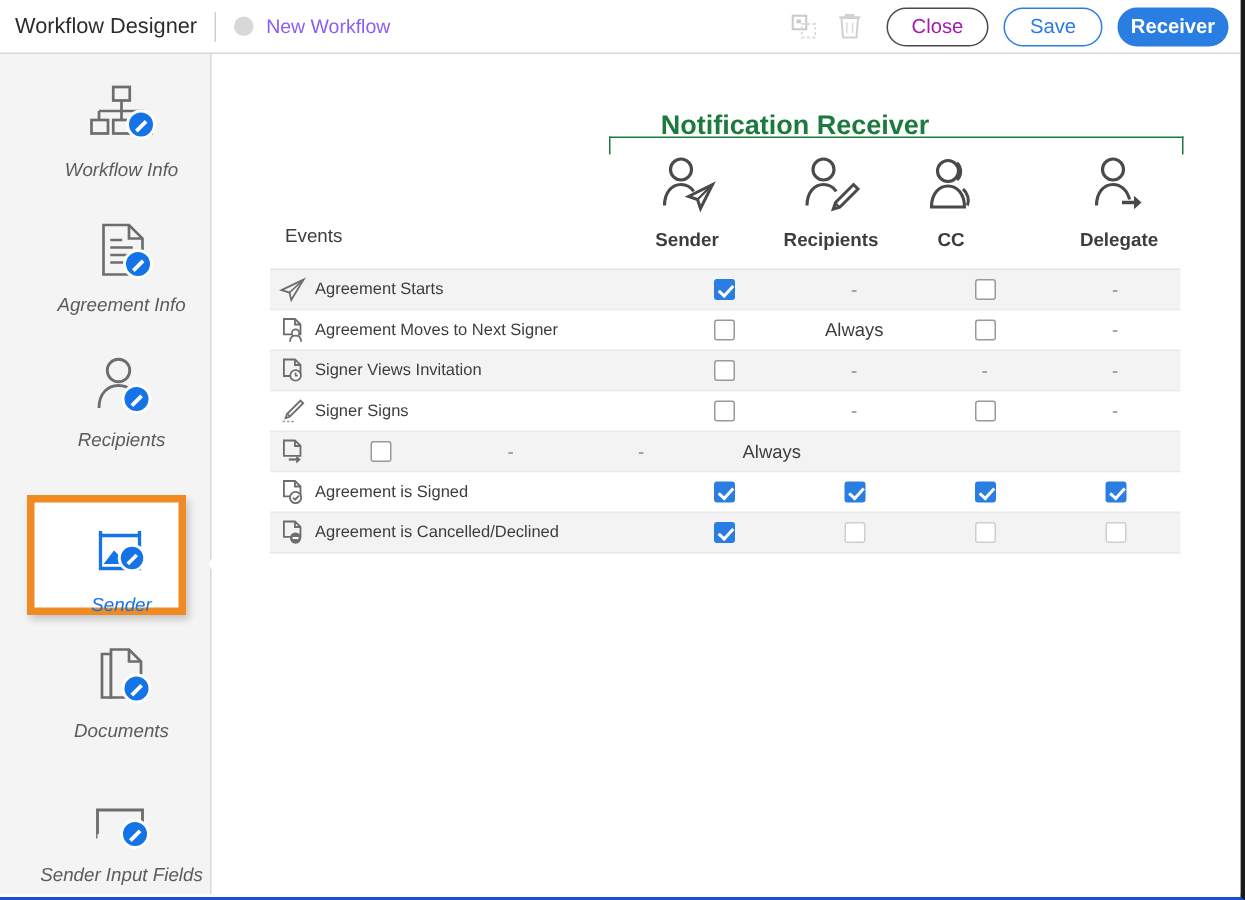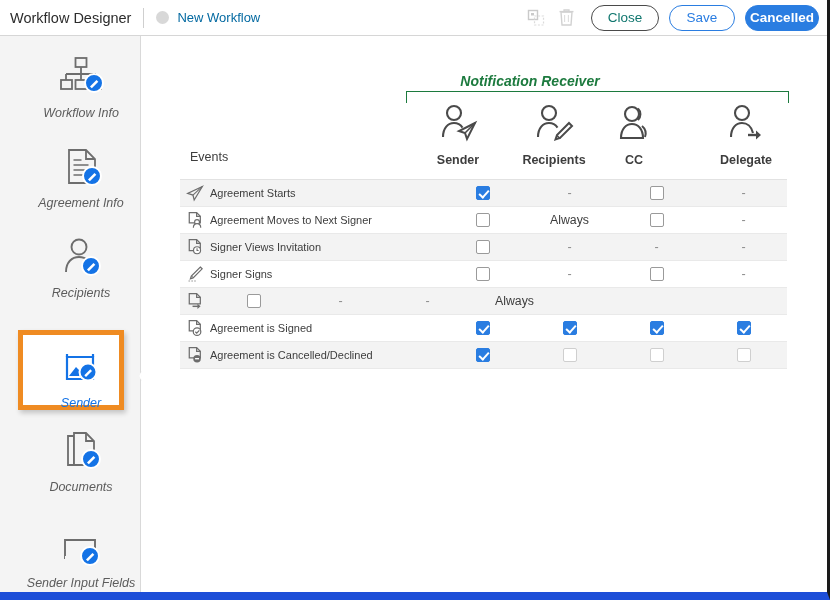--- a/index.html
+++ b/index.html
@@ -7,21 +7,21 @@
     width: 830px; height: 600px;
     font-family: "Liberation Sans", sans-serif;
     background: #ffffff;
     overflow: hidden;
   }
   #app {
     position: relative;
     width: 830px; height: 600px;
     background: #ffffff;
     border-right: 3px solid #1a1a1a;
-    border-bottom: 8px solid #1d4ed8;
+    border-bottom: 2px solid #1d4ed8;
     overflow: hidden;
   }
 
   
   .topbar {
     position: absolute; left: 0; top: 0;
     width: 827px; height: 36px;
     background: #ffffff;
     border-bottom: 1px solid #d6d6d6;
     display: flex; align-items: center;
@@ -37,41 +37,41 @@
     width: 1px; height: 20px;
     background: #cfcfcf;
     margin: 0 12px;
   }
   .tb-status-wrap { display: flex; align-items: center; gap: 8px; }
   .tb-dot {
     width: 13px; height: 13px; border-radius: 50%;
     background: #d8d8d8;
   }
   .tb-subtitle {
-    font-size: 13px; color: #0369a1; white-space: nowrap;
+    font-size: 13px; color: #8b5cf6; white-space: nowrap;
   }
   .tb-spacer { flex: 1; }
   .tb-actions { display: flex; align-items: center; gap: 0; padding-right: 8px; }
   .tb-icon-btn {
     width: 30px; height: 26px;
     display: flex; align-items: center; justify-content: center;
     opacity: .45;
   }
   .pillbtn {
     height: 26px;
     border-radius: 14px;
     display: flex; align-items: center; justify-content: center;
     font-size: 13.5px;
     white-space: nowrap;
     cursor: pointer;
   }
   .pill-close {
     width: 68px; margin-left: 10px;
     border: 1.4px solid #4a4a4a;
-    color: #0f766e;
+    color: #a21caf;
     background: #fff;
   }
   .pill-save {
     width: 66px; margin-left: 10px;
     border: 1.6px solid #2a7de1;
     color: #2a7de1;
     background: #fff;
   }
   .pill-activate {
     width: 74px; margin-left: 10px;
@@ -127,25 +127,24 @@
     width: 685px; height: 560px;
     background: #ffffff;
     overflow: hidden;
   }
 
   .nr-label {
     position: absolute;
     left: 263px; top: 37px;
     width: 250px;
     text-align: center;
-    font-size: 14px;
+    font-size: 18px;
     font-weight: 700;
     color: #1c7a3e;
     white-space: nowrap;
-    font-style: italic;
   }
   .nr-bracket {
     position: absolute;
     left: 264px; top: 55px;
     width: 383px; height: 12px;
     border: 1.6px solid #1c7a3e;
     border-bottom: none;
   }
 
   
@@ -265,21 +264,21 @@
         <svg width="17" height="19" viewBox="0 0 17 19">
           <path d="M3 4 h11 l-1 13 h-9 Z" fill="none" stroke="#9a9a9a" stroke-width="1.4"></path>
           <path d="M1.5 3.6 h14" stroke="#9a9a9a" stroke-width="1.4"></path>
           <path d="M6 2 h5 v1.6 h-5 Z" fill="none" stroke="#9a9a9a" stroke-width="1.3"></path>
           <path d="M6.6 7 v7 M10.4 7 v7" stroke="#b5b5b5" stroke-width="1.1"></path>
         </svg>
       </div>
 
       <div class="pillbtn pill-close">Close</div>
       <div class="pillbtn pill-save">Save</div>
-      <div class="pillbtn pill-activate">Cancelled</div>
+      <div class="pillbtn pill-activate">Receiver</div>
     </div>
   </div>
 
   <div class="sidebar">
 
     <div class="side-hl" style="top:294px;height:80px;"></div>
 
     <div class="side-item" style="top:18px;">
       <div class="side-icon">
         <svg width="52" height="44" viewBox="0 0 52 44">

